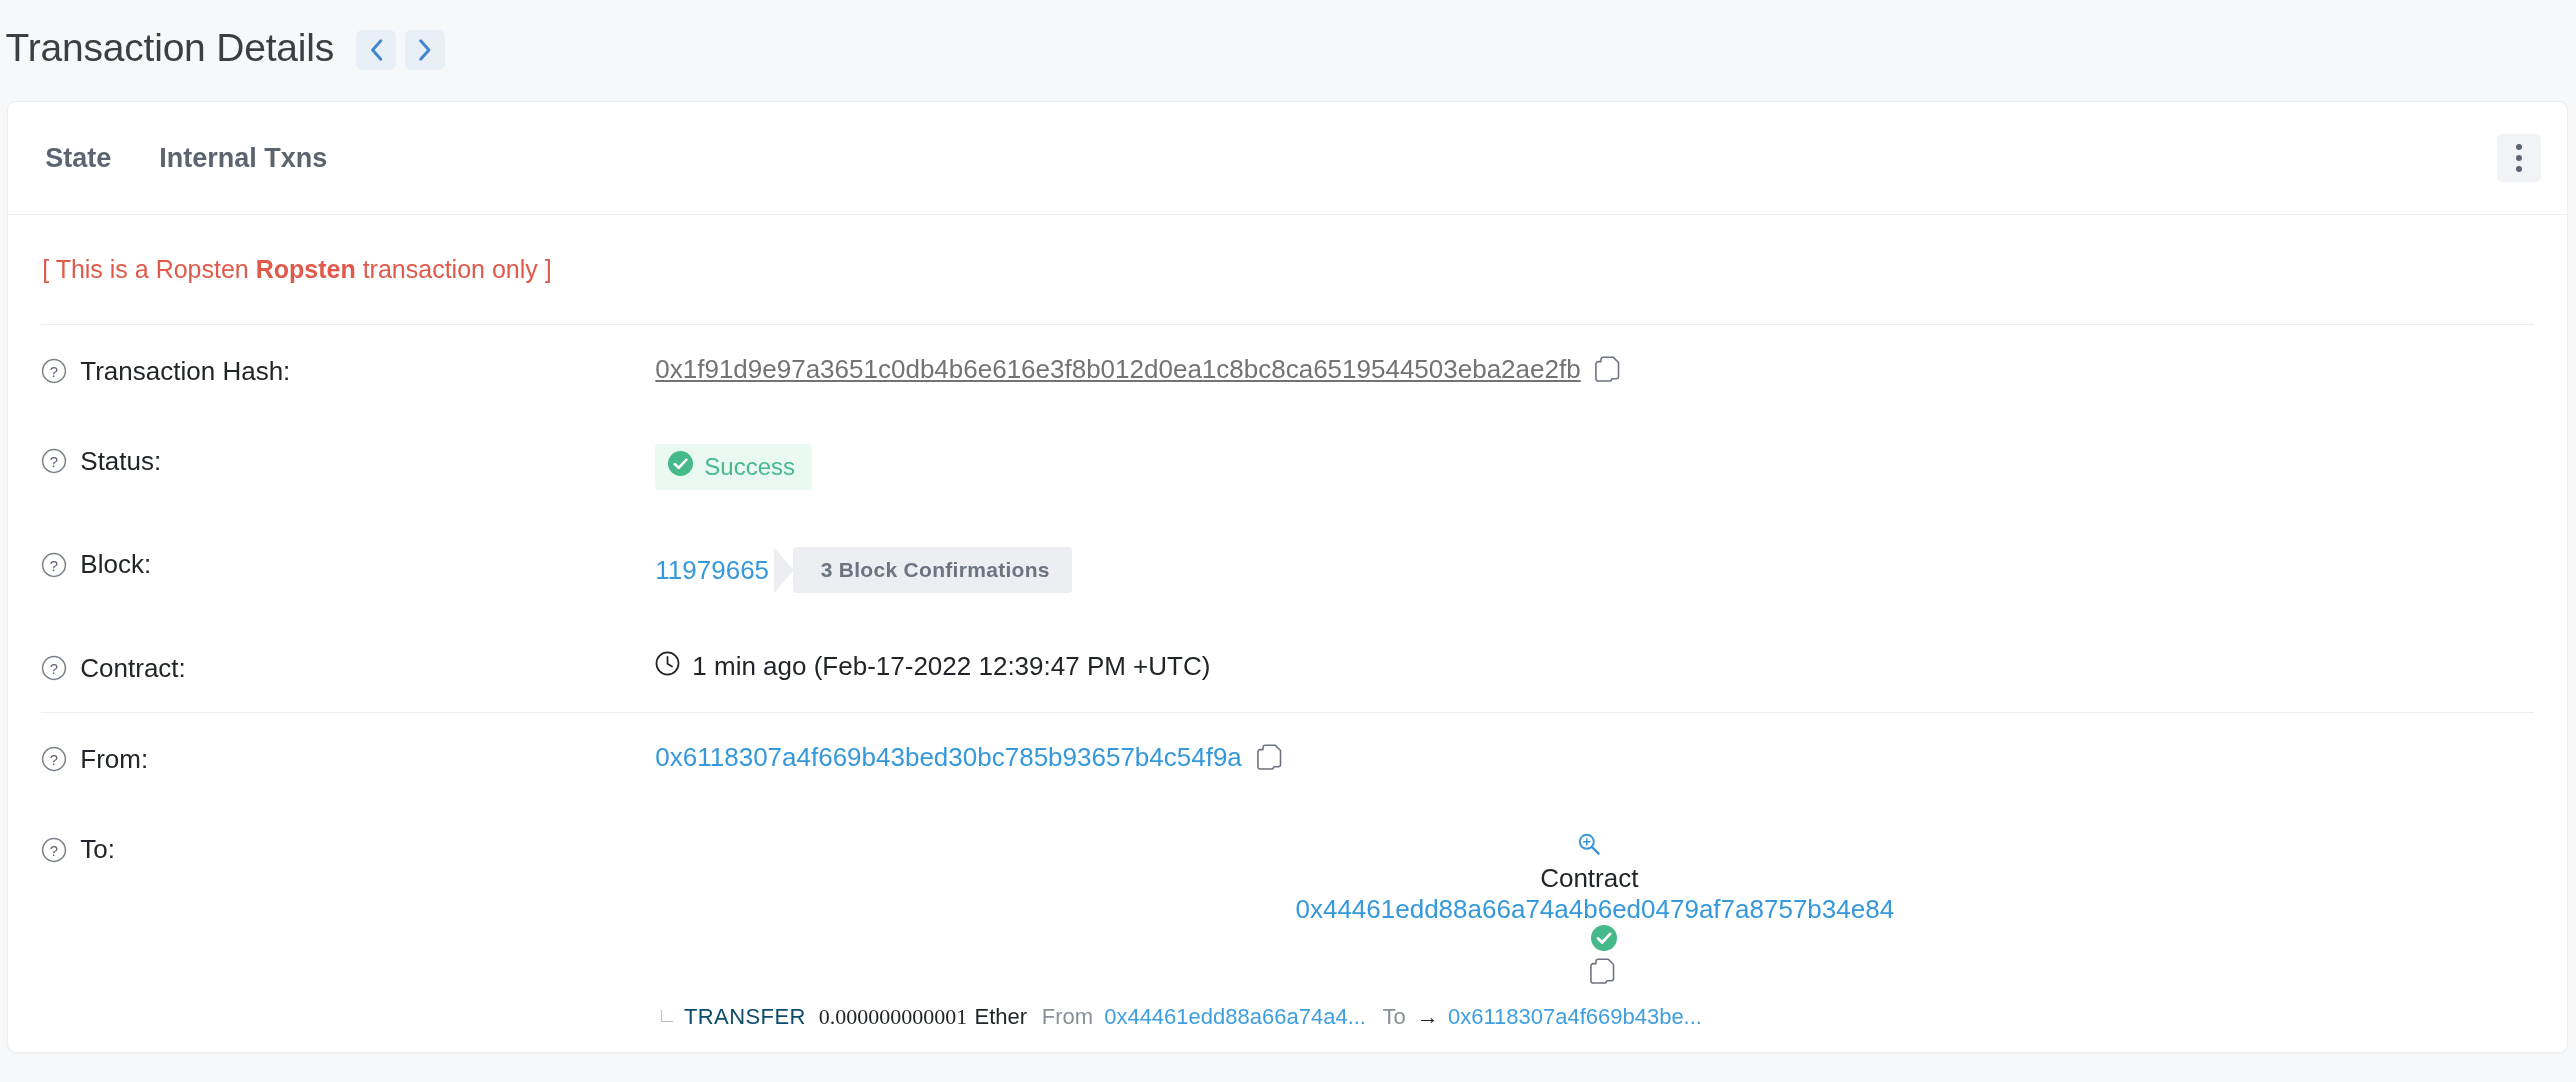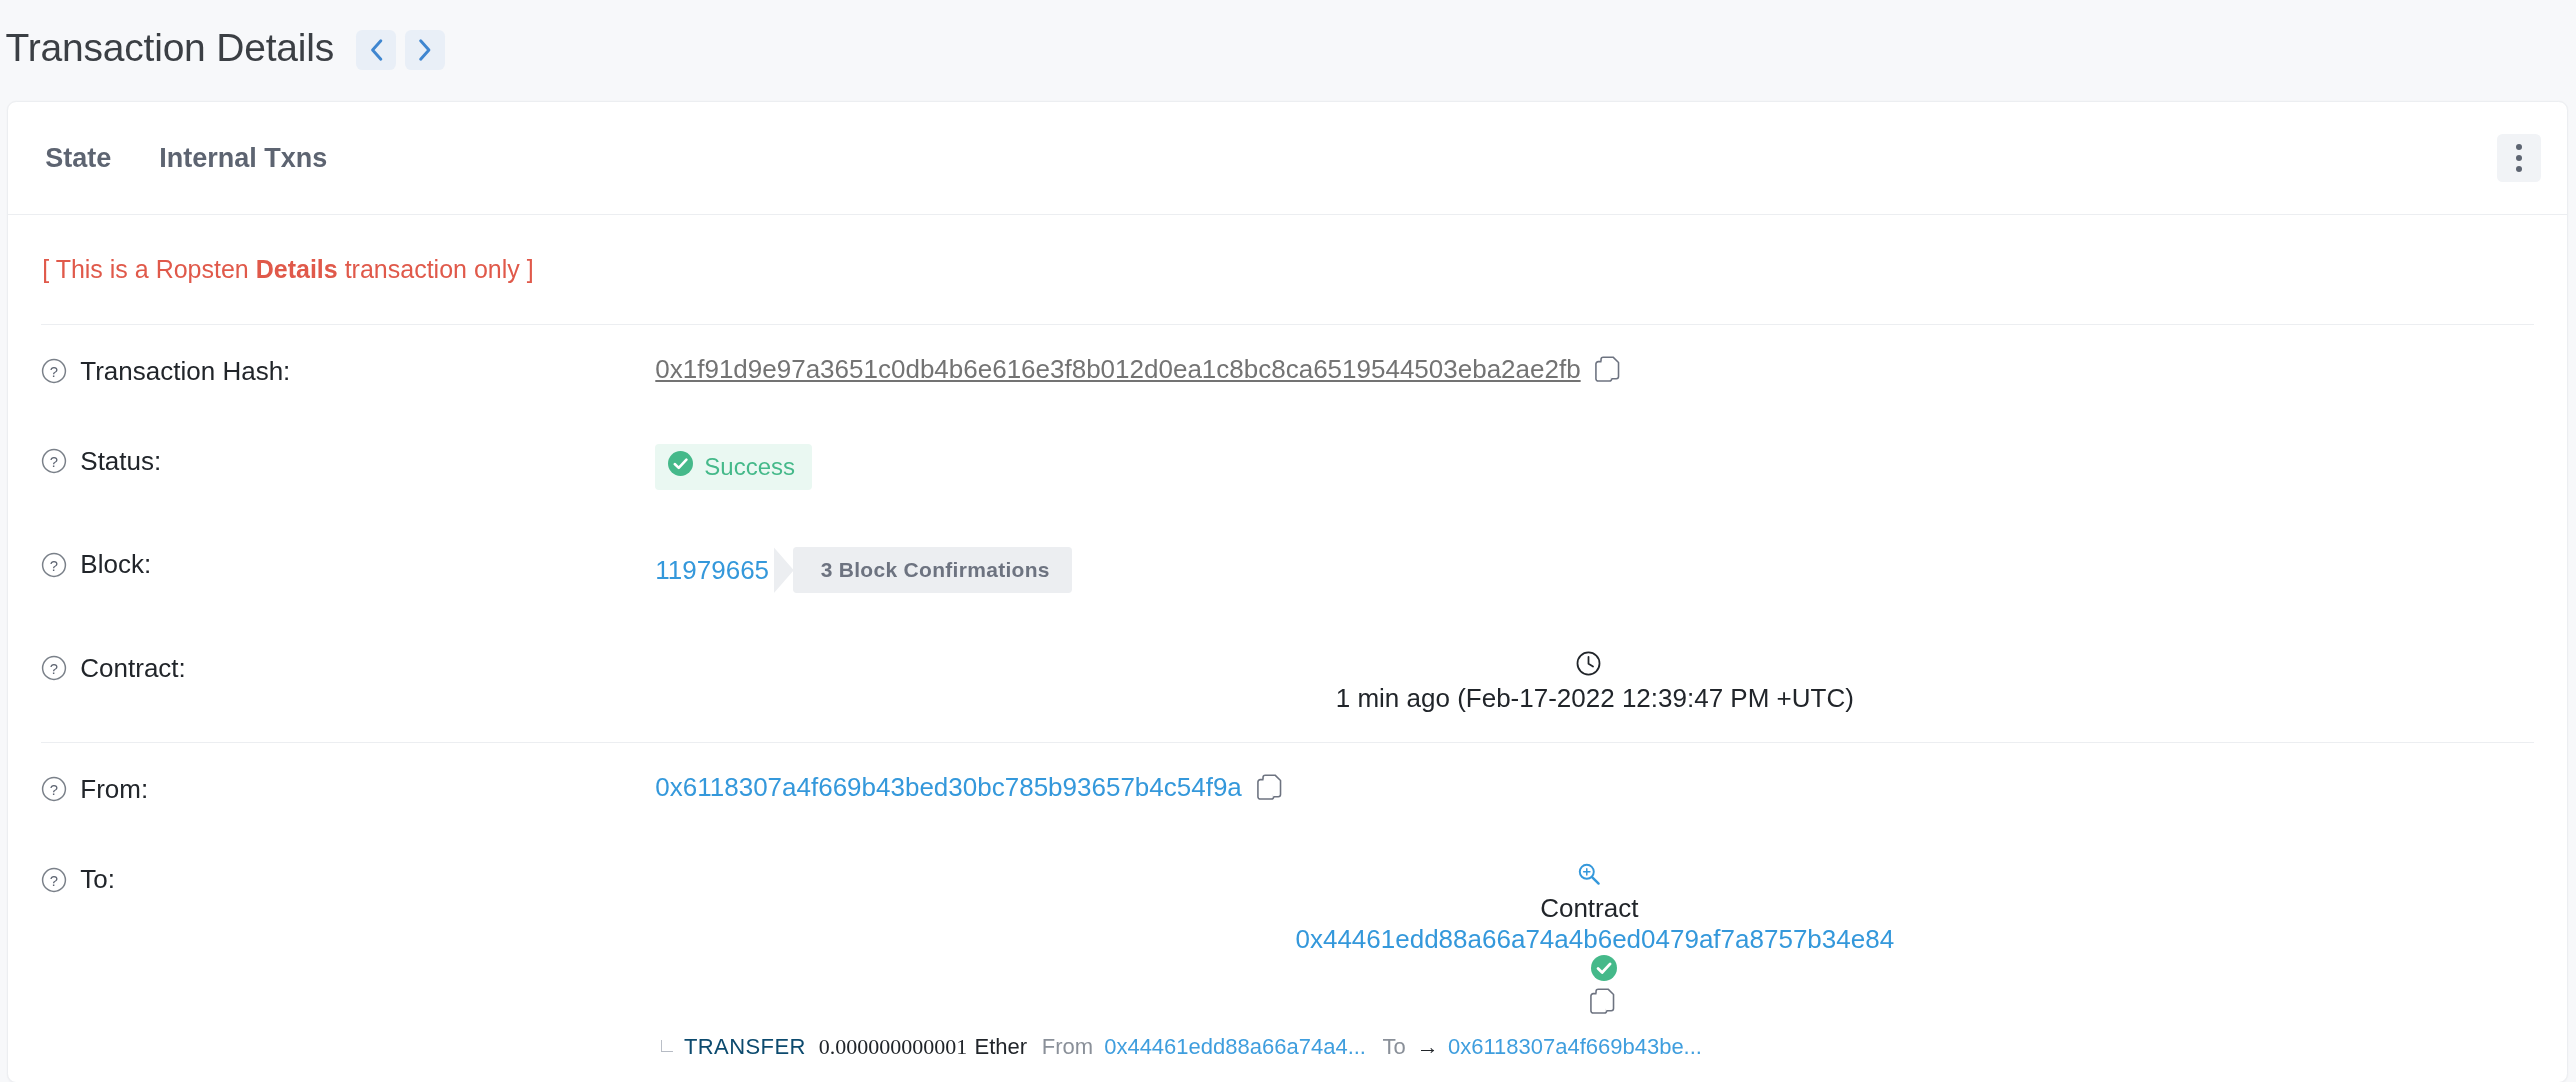--- a/index.html
+++ b/index.html
@@ -213,21 +213,21 @@
     position: absolute;
     left: -19.3px;
     top: 0;
     bottom: 0;
     width: 20px;
     background: #eceef1;
     clip-path: polygon(0 0, 100% 50%, 0 100%);
   }
 
   
-  .ts-line { display: flex; align-items: center; flex-direction: column; }
+  .ts-line { display: flex; align-items: center; }
   .clock-icon { margin-right: 12px; display: block; flex: 0 0 auto; }
 
   
   .to-main { display: flex; align-items: center; flex-direction: column; }
   .magnify-icon { margin-right: 11px; display: block; flex: 0 0 auto; }
   .contract-word { color: #21252a; margin-right: 11px; }
   .verified-check { margin-left: 18.4px; display: block; flex: 0 0 auto; }
 
   .transfer-line {
     display: flex;
@@ -287,21 +287,21 @@
     <div class="kebab-btn">
       <i></i>
       <i></i>
       <i></i>
     </div>
   </div>
 
   <div class="card-body">
 
     <div class="testnet-note">
-      <span>[ This is a Ropsten </span><b>Details</b><span> transaction only ]</span>
+      <span>[ This is a Ropsten </span><b>Ropsten</b><span> transaction only ]</span>
     </div>
 
     <div class="divider"></div>
 
     <div class="row">
       <div class="row-label">
         <span class="help-icon">
           <svg width="26" height="26" viewBox="0 0 28 28" style="font-size:28px">
               <circle cx="14" cy="14" r="12.3" fill="none" stroke="#7a8089" stroke-width="1.6"></circle>
               <text x="14" y="20" text-anchor="middle" font-family="Liberation Sans, sans-serif" font-size="16" fill="#5d6471">?</text>

